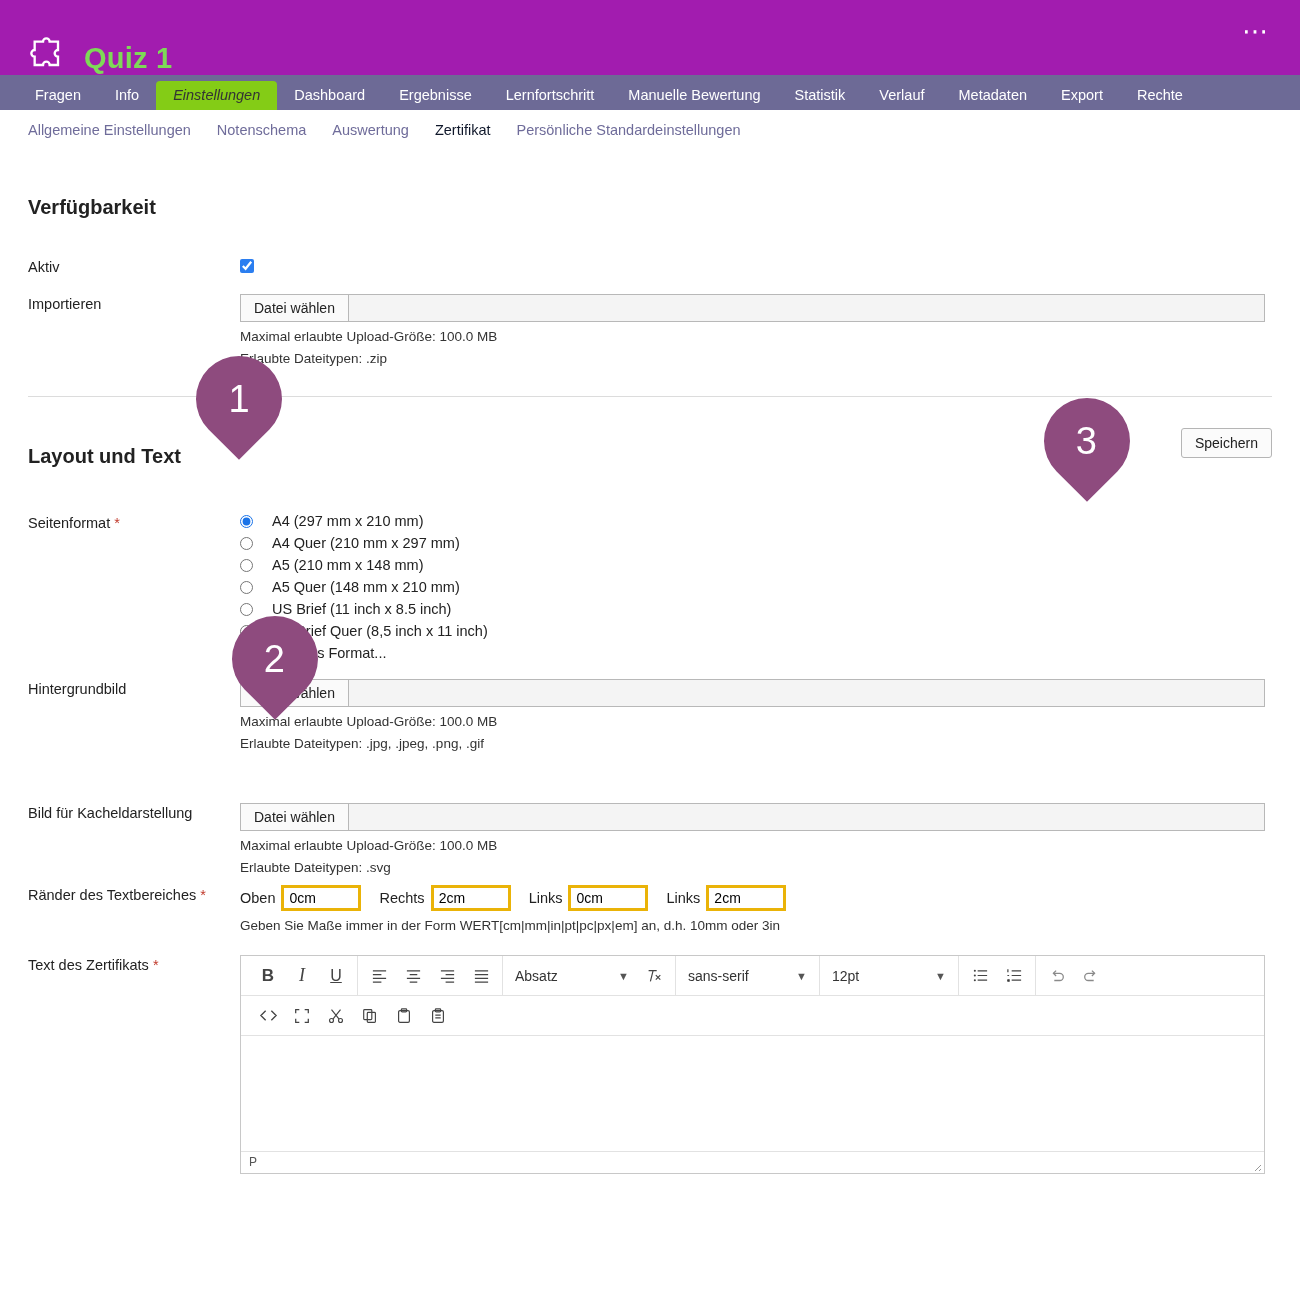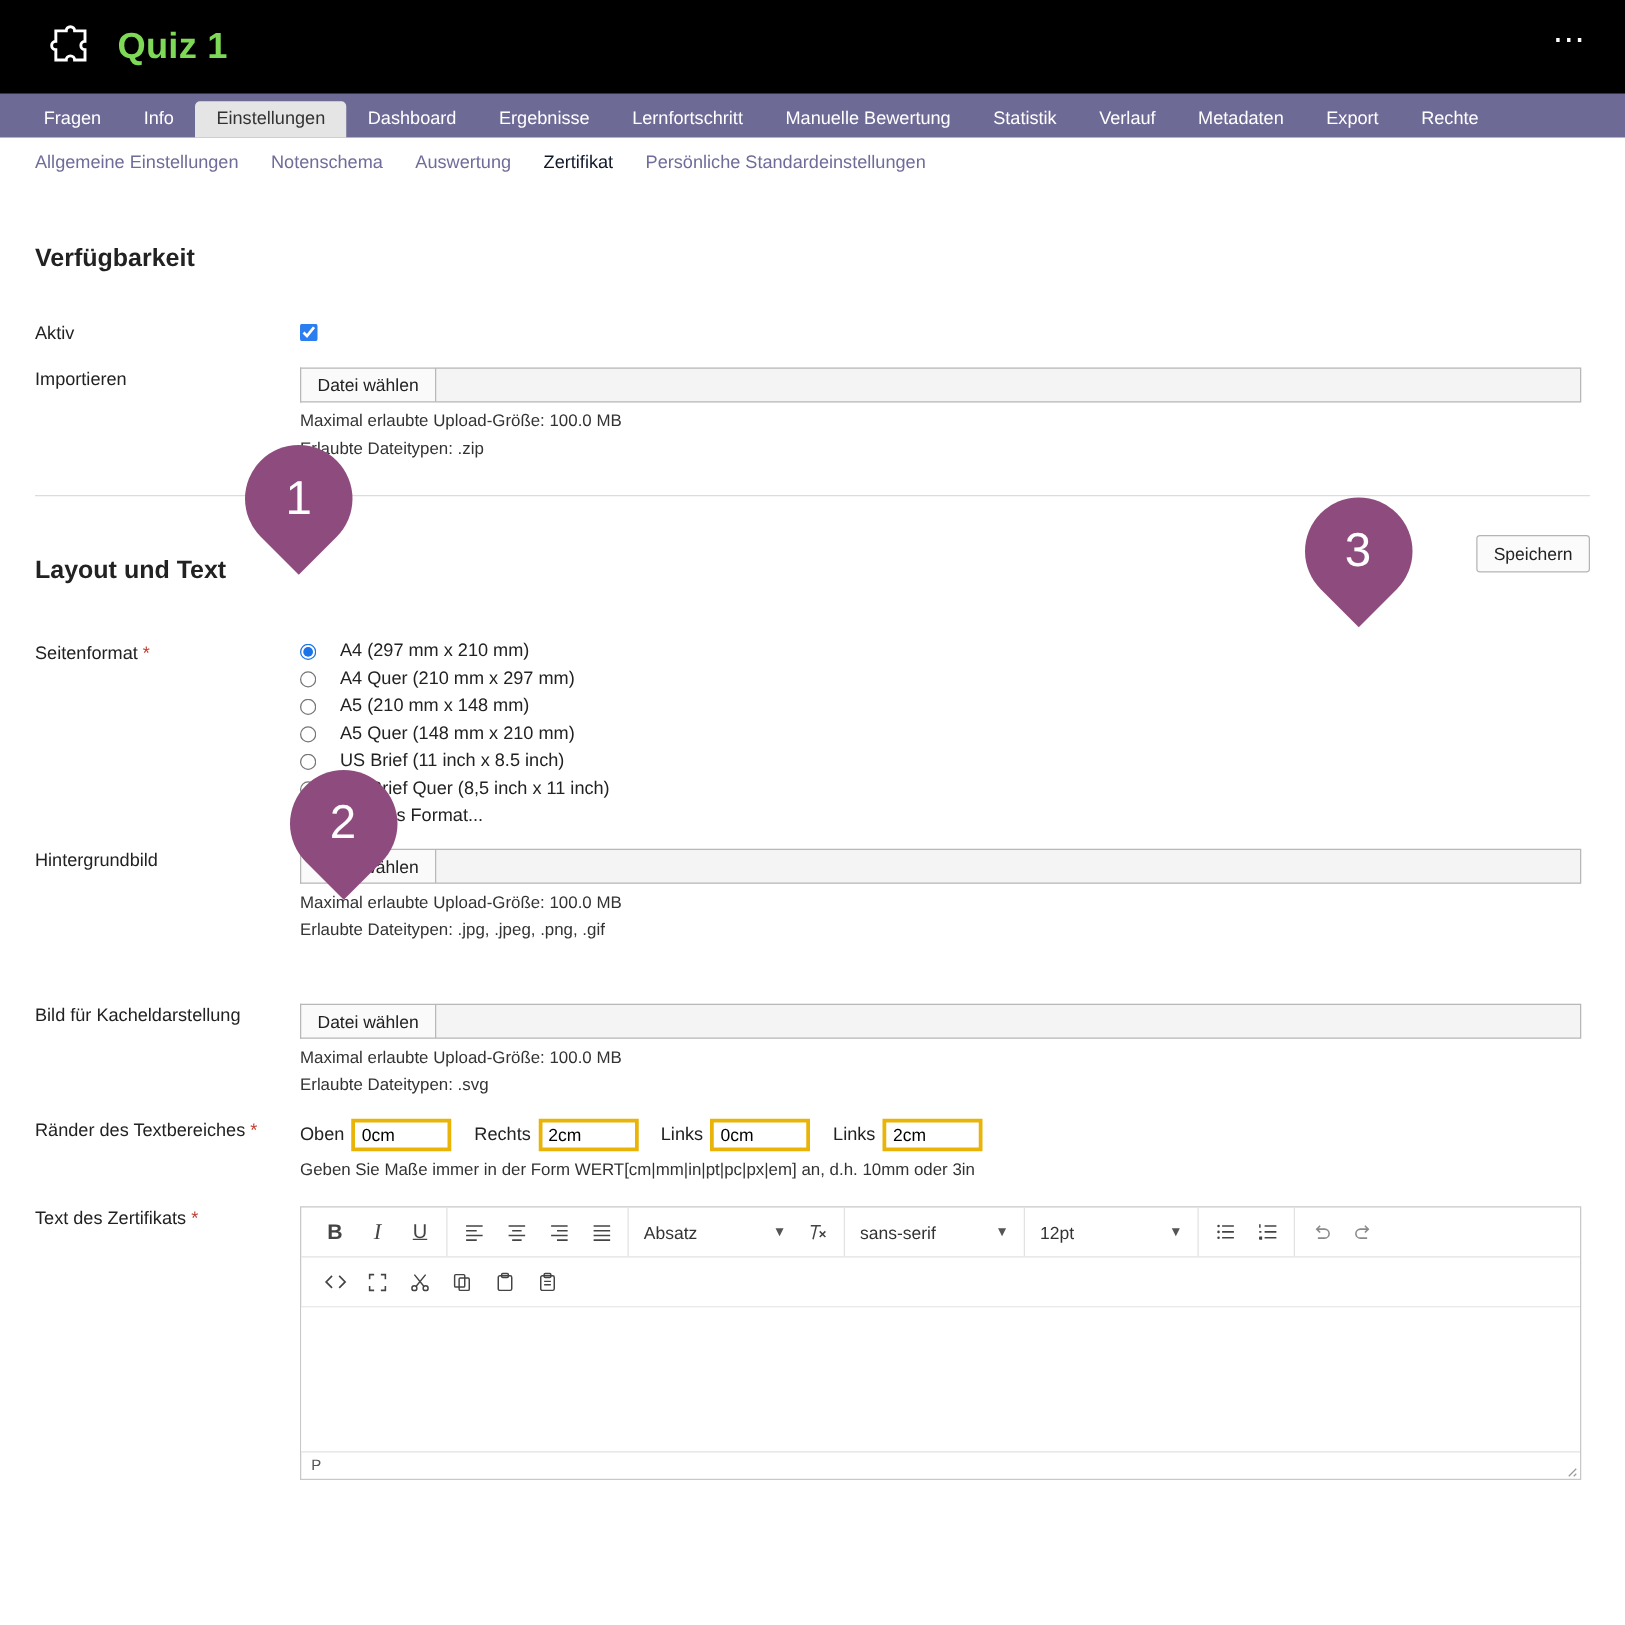--- a/index.html
+++ b/index.html
@@ -9,25 +9,25 @@
     background: #ffffff;
     font-family: "Liberation Sans", sans-serif;
     font-size: 14px;
     color: #222;
     overflow: hidden;
   }
 
   
   .header {
     position: relative;
-    background: #000000;
+    background: #a21caf;
     height: 75px;
     display: flex;
-    align-items: center;
-    padding: 0 38px;
+    align-items: flex-end;
+    padding: 0 28px;
   }
   .header .logo { margin-right: 16px; display: flex; align-items: center; }
   .header .title {
     color: #7ed957;
     font-size: 29px;
     font-weight: bold;
     letter-spacing: .2px;
   }
   .kebab {
     position: absolute;
@@ -52,24 +52,25 @@
     font-size: 14.5px;
     padding: 8px 17px;
     line-height: 1;
     height: 29px;
     display: flex;
     align-items: center;
     cursor: pointer;
     white-space: nowrap;
   }
   .tabbar .tab.active {
-    background: #e5e5e5;
+    background: #84cc16;
     color: #333333;
     border-radius: 4px 4px 0 0;
     font-weight: normal;
+    font-style: italic;
   }
 
   
   .subtabs {
     display: flex;
     align-items: center;
     padding: 12px 20px 10px 28px;
     gap: 26px;
     border-bottom: 0;
   }
@@ -393,21 +394,21 @@
     <div class="field">
       <div class="file-row">
         <div class="file-btn">Datei wählen</div>
         <div class="file-input"></div>
       </div>
       <div class="hint">Maximal erlaubte Upload-Größe: 100.0 MB</div>
       <div class="hint">Erlaubte Dateitypen: .svg</div>
     </div>
   </div>
 
-  <div class="row" style="margin-top:20px;">
+  <div class="row" style="margin-top:10px;">
     <div class="label">
       <span>Ränder des Textbereiches</span>
       <span class="req">*</span>
     </div>
     <div class="field">
       <div class="margins">
         <span class="mlabel">Oben</span>
         <input class="minput" value="0cm" style="">
         <span class="mlabel">Rechts</span>
         <input class="minput" value="2cm" style="">

